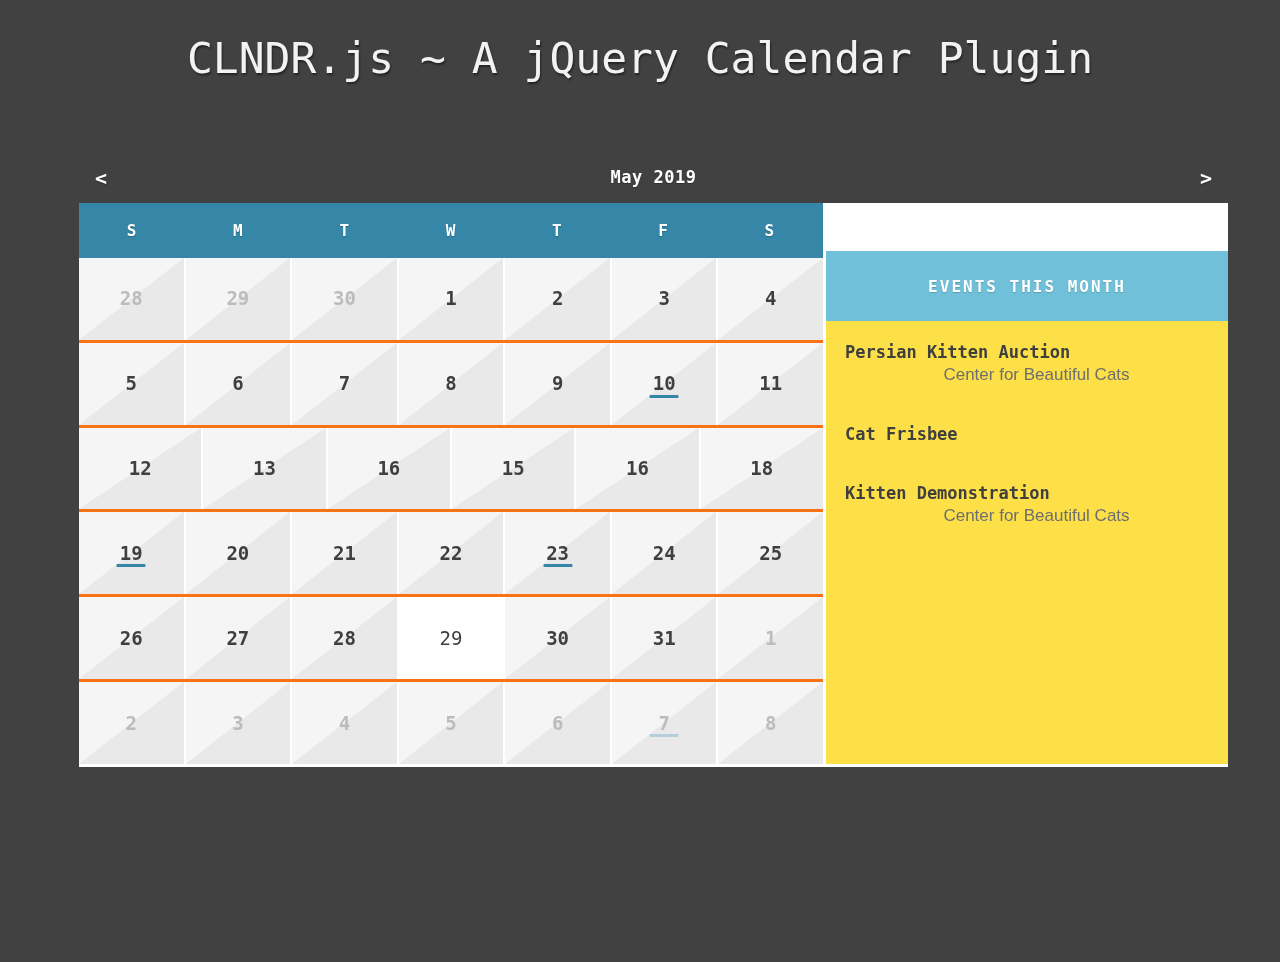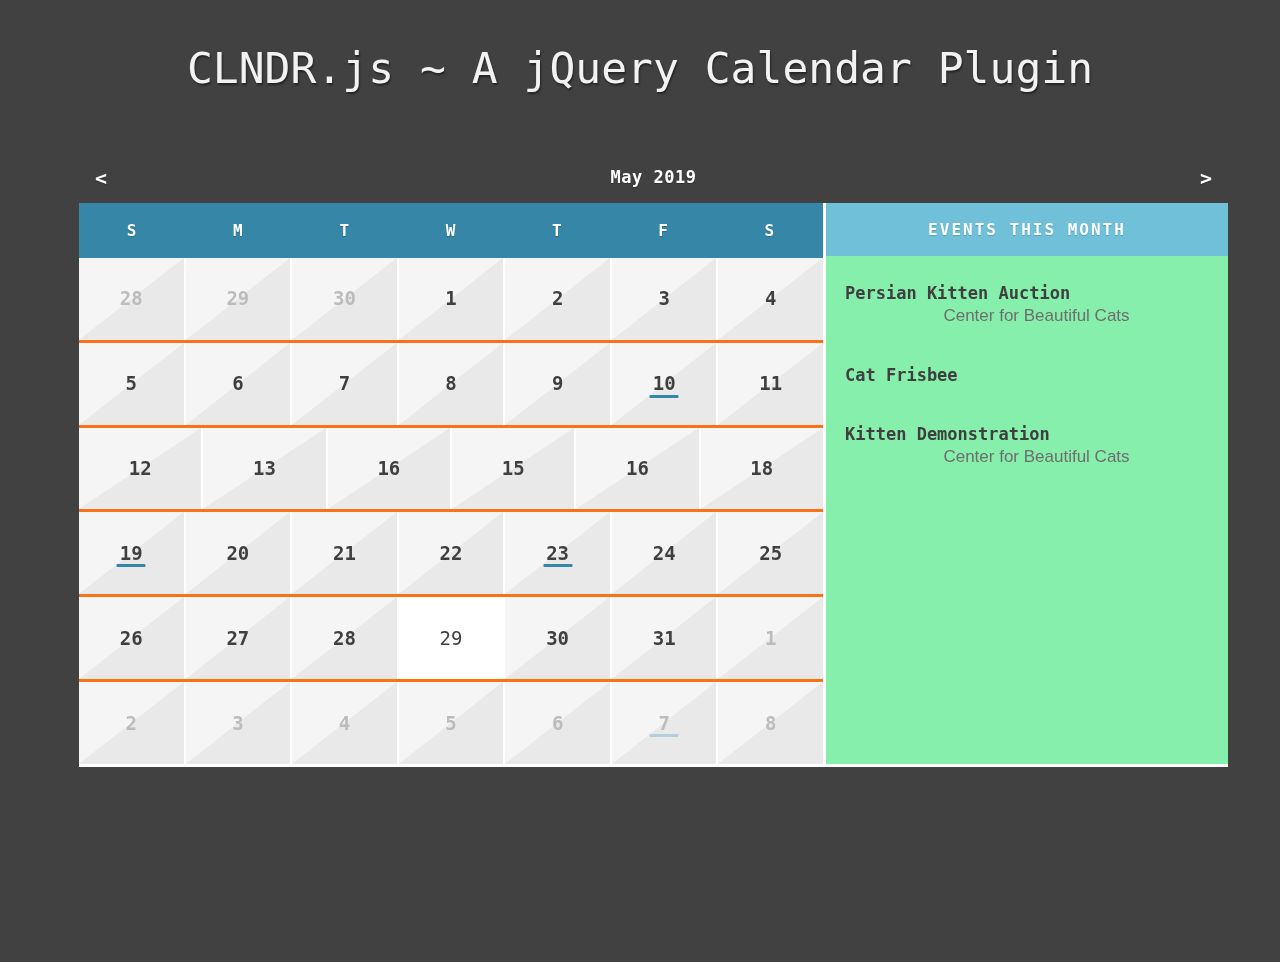--- a/index.html
+++ b/index.html
@@ -18,21 +18,21 @@
   
   .page-title {
     width: 100%;
     text-align: center;
     color: #f2f2f2;
     font-family: "DejaVu Sans Mono", "Liberation Mono", monospace;
     font-weight: 400;
     font-size: 43px;
     letter-spacing: 0px;
     line-height: 1;
-    padding-top: 47px;
+    padding-top: 37px;
     text-shadow: 1px 2px 2px rgba(0,0,0,0.45);
     white-space: nowrap;
   }
 
   
   .clndr-wrap {
     position: absolute;
     left: 79px;
     top: 152px;
     width: 1149px;
@@ -178,36 +178,37 @@
 
   
   .clndr-events {
     flex: 1 1 auto;
     display: flex;
     flex-direction: column;
     margin-left: 3px;
     background: #ffffff;
   }
   .events-header {
-    height: 53px;
+    height: 70px;
     background: #6fc0d8;
     display: flex;
     align-items: center;
     justify-content: center;
     color: #ffffff;
     font-family: "DejaVu Sans Mono", "Liberation Mono", monospace;
     font-size: 16px;
     font-weight: bold;
     letter-spacing: 2px;
     text-shadow: 0 1px 1px rgba(0,0,0,0.18);
+    margin-top: 48px;
   }
   .events-list {
     flex: 1 1 auto;
-    background: #86efac;
-    padding: 26px 0 0 19px;
+    background: #fde047;
+    padding: 20px 0 0 19px;
   }
   .event-item { margin-bottom: 36px; }
   .event-item:last-child { margin-bottom: 0; }
   .event-title {
     color: #3f3f3f;
     font-family: "DejaVu Sans Mono", "Liberation Mono", monospace;
     font-size: 17px;
     font-weight: bold;
     line-height: 1.35;
     white-space: nowrap;

